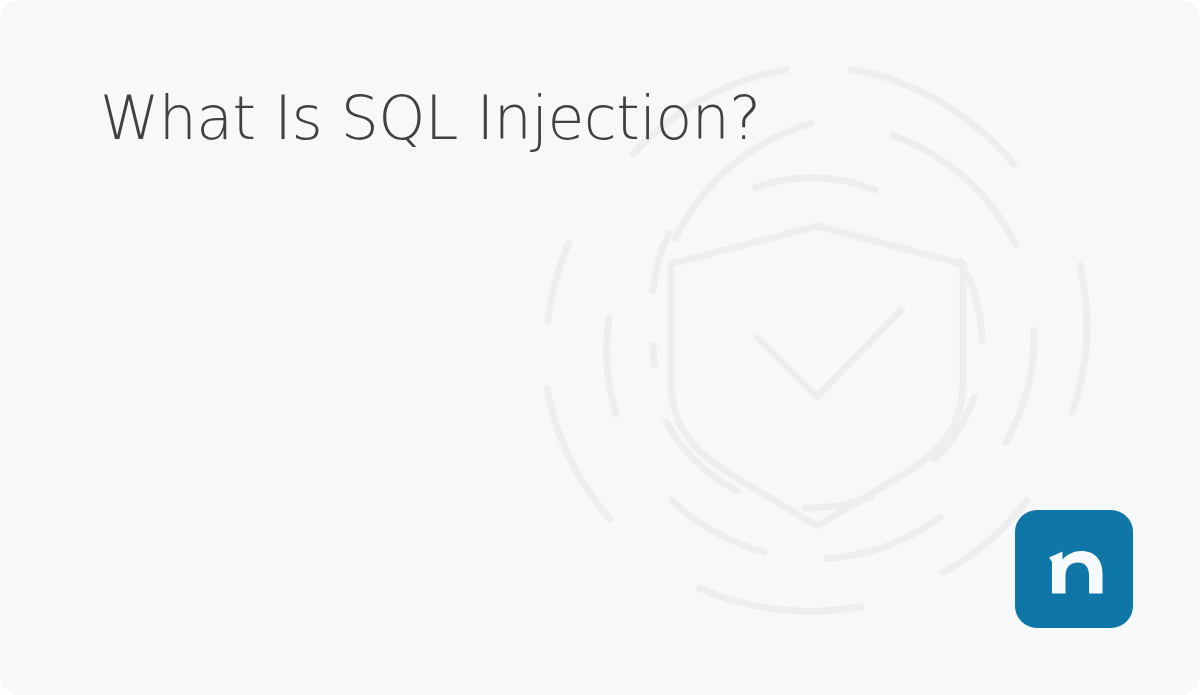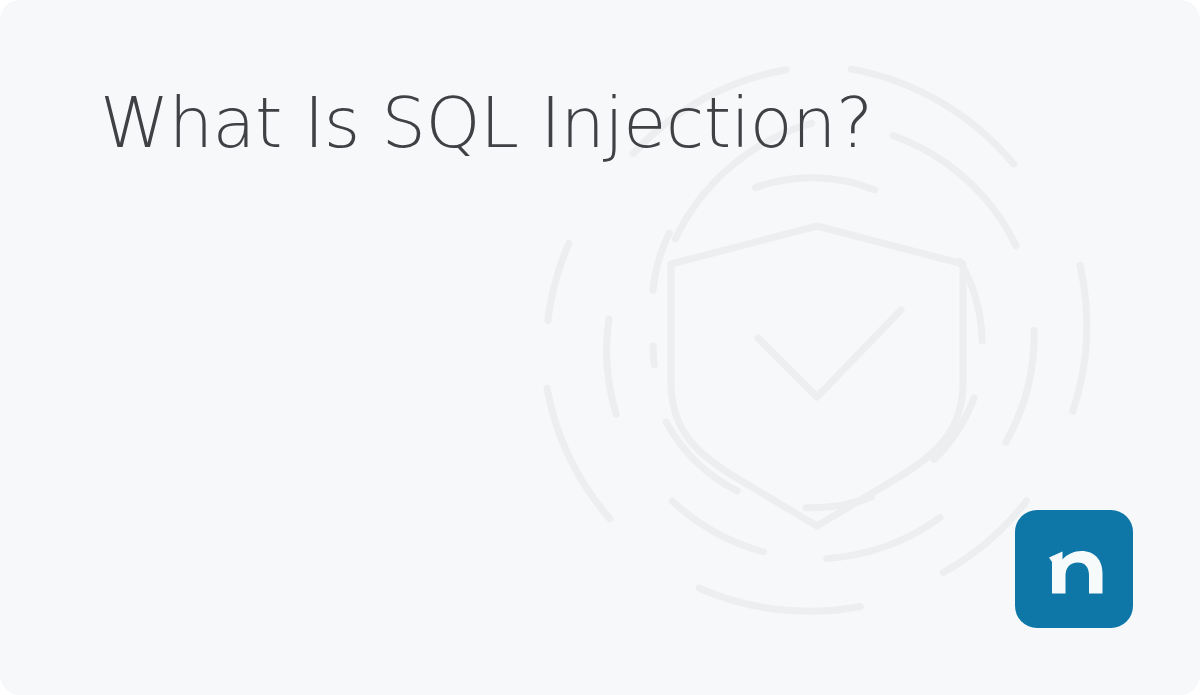--- a/index.html
+++ b/index.html
@@ -36,21 +36,21 @@
   }
 
   
   #headline {
     position: absolute;
     left: 100px;
     top: 88px;
     width: 900px;
     margin: 0;
     font-family: "DejaVu Sans", "Liberation Sans", sans-serif;
-    font-size: 70px;
+    font-size: 60px;
     font-weight: 300;
     letter-spacing: -0.5px;
     line-height: 1.0;
     color: #3f4144;
     white-space: nowrap;
   }
 
   
   #brand-logo {
     position: absolute;

